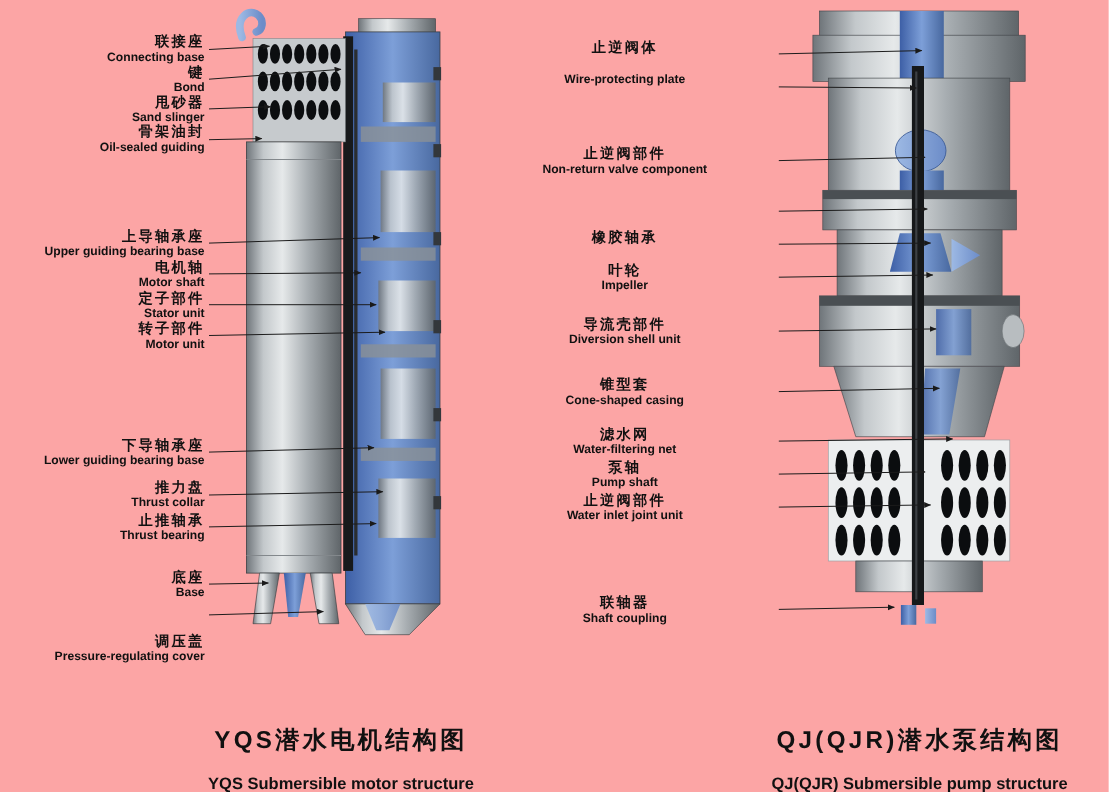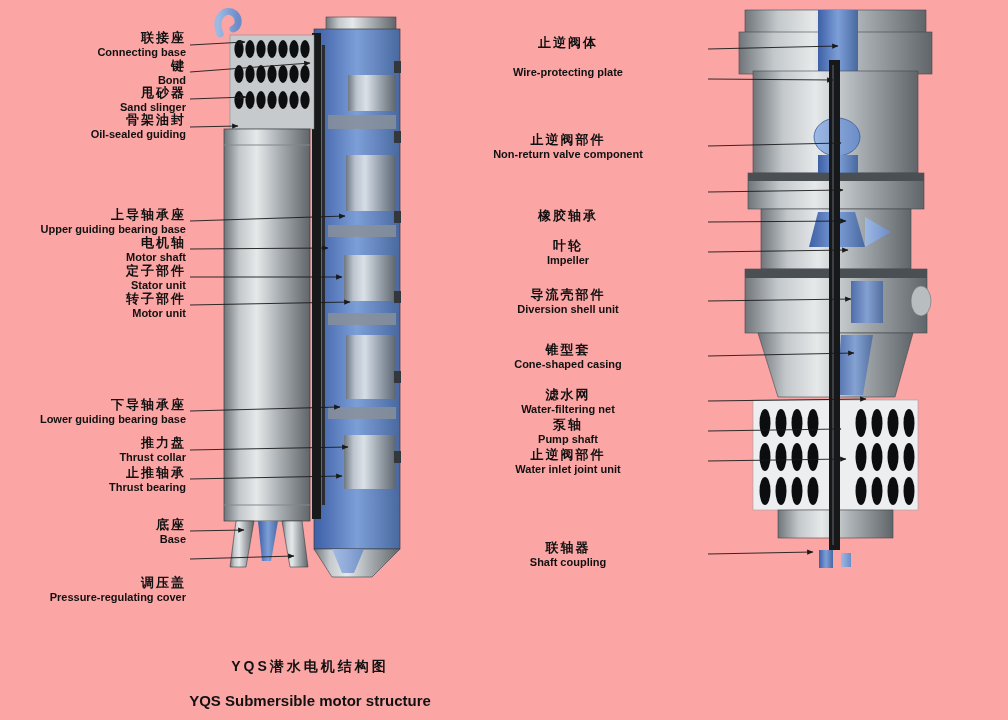--- a/index.html
+++ b/index.html
@@ -4,21 +4,21 @@
 <style>
   html,body{margin:0;padding:0;background:#fff;}
   .page{position:relative;width:1008px;height:720px;background:#fca5a5;overflow:hidden;
         font-family:Liberation Sans, sans-serif;color:#111;}
   .lbl{position:absolute;line-height:1.12;}
   .lbl .zh{font-weight:bold;font-size:13px;letter-spacing:2px;white-space:nowrap;}
   .lbl .en{font-weight:bold;font-size:11px;white-space:nowrap;}
   .lbl.left{left:0;width:186px;text-align:right;}
   .lbl.right{left:432px;width:272px;text-align:center;}
   .cap{position:absolute;text-align:center;}
-  .cap .zh{font-weight:bold;font-size:14px;letter-spacing:3px;}
+  .cap .zh{font-weight:bold;font-size:22px;letter-spacing:3px;}
   .cap .en{font-weight:bold;font-size:15px;margin-top:16px;}
   svg.overlay{position:absolute;left:0;top:0;pointer-events:none;}
   svg.art{position:absolute;}
 </style>
 </head>
 <body>
 
 <div class="page">
 
   <svg class="art" style="left:198px;top:5px" width="218" height="578" viewBox="0 0 218 578">
@@ -291,14 +291,18 @@
   </div>
   <div class="lbl right" style="top:541px">
     <div class="zh">联轴器</div>
     <div class="en">Shaft coupling</div>
   </div>
 
   <div class="cap" style="left:160px;top:658px;width:300px">
     <div class="zh">YQS潜水电机结构图</div>
     <div class="en">YQS Submersible motor structure</div>
   </div>
+  <div class="cap" style="left:664px;top:658px;width:344px">
+    <div class="zh">QJ(QJR)潜水泵结构图</div>
+    <div class="en">QJ(QJR) Submersible pump structure</div>
+  </div>
 
 </div>
 
 </body></html>

